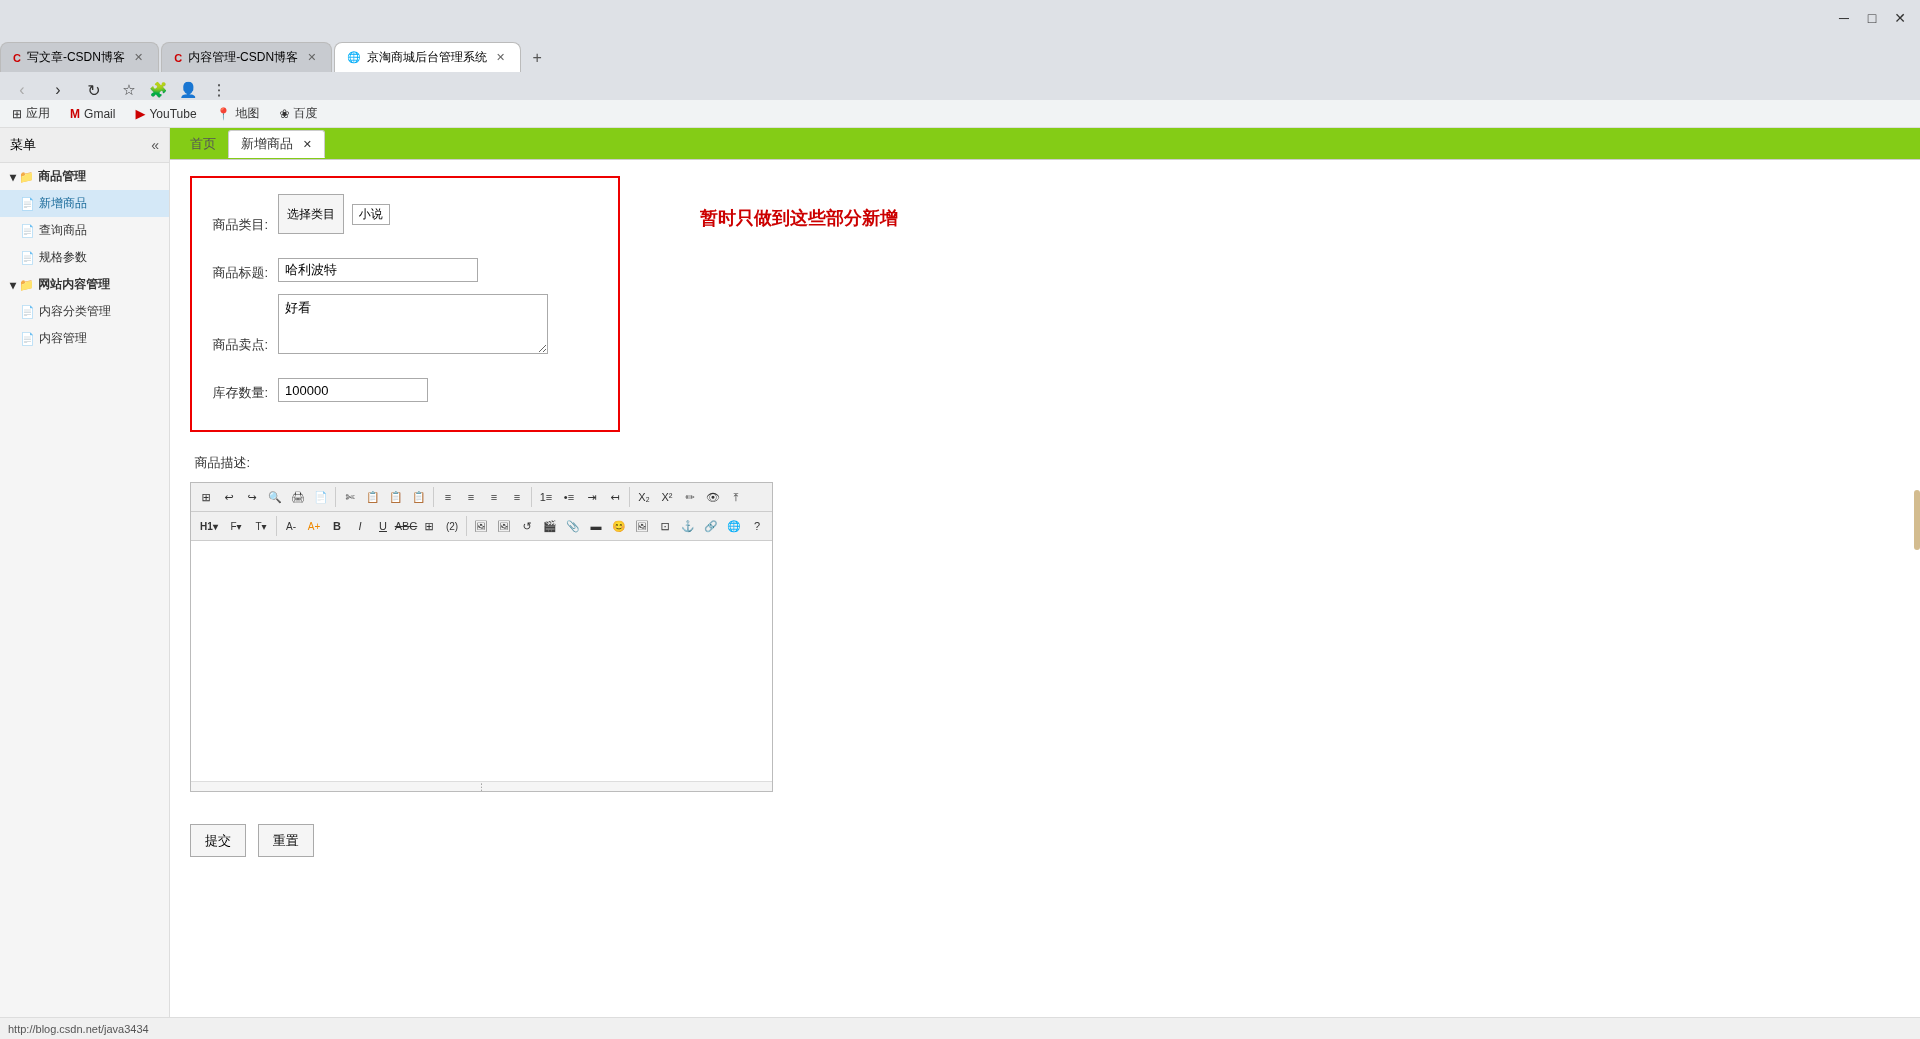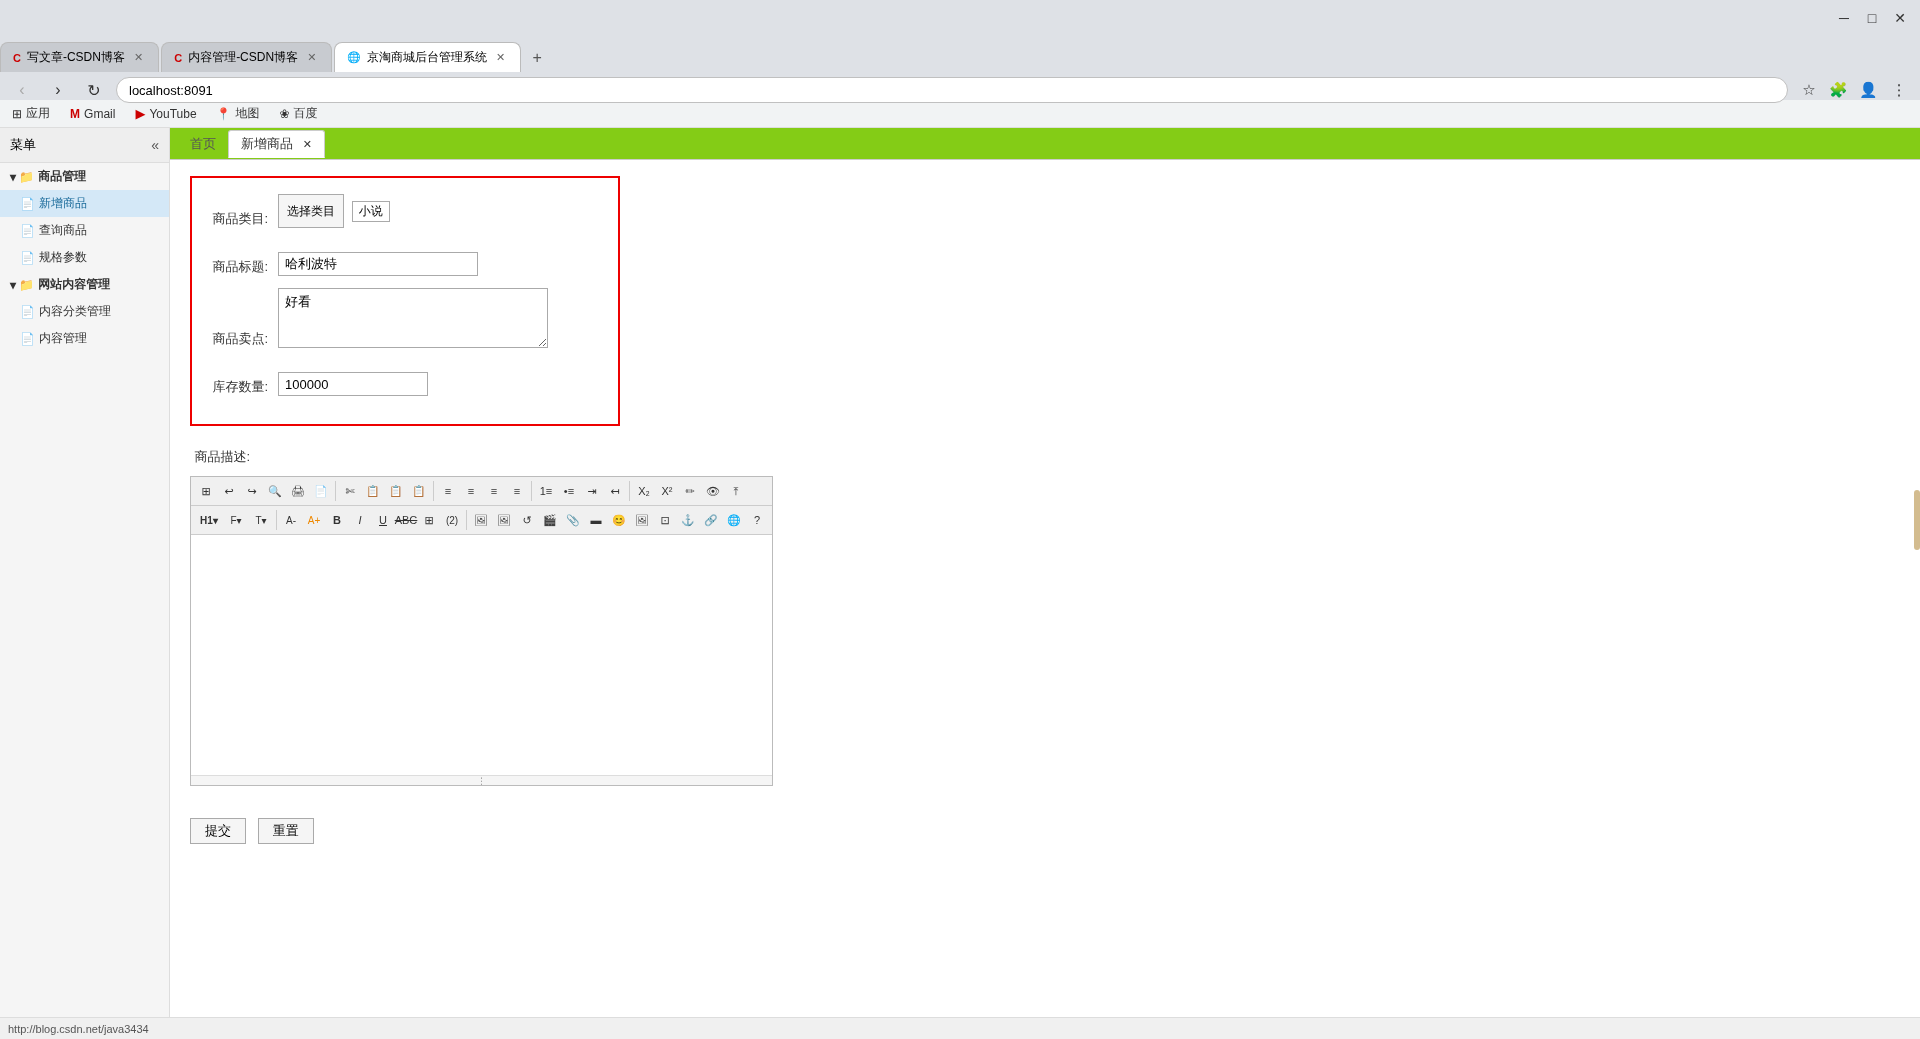--- a/index.html
+++ b/index.html
@@ -50,39 +50,39 @@
     .page-tab.active { background: #fff; border: 1px solid #ccc; border-bottom: 1px solid #fff; margin-bottom: -1px; color: #333; }
     .page-tab-close { font-size: 11px; margin-left: 6px; cursor: pointer; }
 
     
     .form-area { padding: 16px 20px; }
     .form-box { border: 2px solid #e00; padding: 16px; display: inline-block; min-width: 430px; }
     .form-row { display: flex; align-items: flex-end; margin-bottom: 12px; }
     .form-label { width: 70px; text-align: right; padding-right: 10px; padding-top: 4px; font-size: 13px; color: #333; white-space: nowrap; flex-shrink: 0; }
     .form-control { font-size: 13px; }
     .form-input { border: 1px solid #aaa; height: 24px; padding: 2px 6px; font-size: 13px; outline: none; background: #fff; margin-top: 12px; }
-    .select-btn { height: 34px; padding: 0 8px; border: 1px solid #aaa; background: #f5f5f5; cursor: pointer; font-size: 12px; }
+    .select-btn { height: 40px; padding: 0 8px; border: 1px solid #aaa; background: #f5f5f5; cursor: pointer; font-size: 12px; }
     .category-tag { display: inline-block; background: #fff; border: 1px solid #aaa; padding: 1px 6px; margin-left: 4px; font-size: 12px; cursor: pointer; }
     textarea.form-textarea { border: 1px solid #aaa; width: 270px; height: 60px; padding: 4px 6px; font-size: 13px; resize: vertical; outline: none; }
     .upload-btn { height: 24px; padding: 0 10px; border: 1px solid #aaa; background: #f5f5f5; cursor: pointer; font-size: 12px; }
 
     
     .notice-text { color: #cc0000; font-size: 18px; font-weight: bold; padding: 30px 40px; display: inline-block; }
 
     
     .editor-section { padding: 0 20px 16px 20px; }
     .editor-wrapper { border: 1px solid #bbb; }
     .editor-toolbar { background: #f0f0f0; border-bottom: 1px solid #ccc; padding: 3px 4px; display: flex; flex-wrap: wrap; gap: 1px; }
     .tb-btn { width: 22px; height: 22px; border: 1px solid transparent; background: transparent; cursor: pointer; display: flex; align-items: center; justify-content: center; font-size: 11px; color: #333; border-radius: 2px; }
     .tb-sep { width: 1px; background: #ccc; height: 20px; margin: 1px 2px; }
     .editor-content { min-height: 240px; background: #fff; padding: 8px; outline: none; }
 
     
     .submit-area { padding: 10px 20px 20px; }
-    .submit-btn { height: 26px; padding: 0 14px; border: 1px solid #aaa; background: #f5f5f5; cursor: pointer; font-size: 13px; margin-right: 8px; }
+    .submit-btn { height: 33px; padding: 0 14px; border: 1px solid #aaa; background: #f5f5f5; cursor: pointer; font-size: 13px; margin-right: 8px; }
 
     
     .right-scrollbar-hint { position: fixed; right: 0; top: 50%; width: 6px; height: 60px; background: #c0a060; border-radius: 3px; transform: translateY(-50%); opacity: 0.7; }
 
     
     .info-bar { position: fixed; bottom: 0; width: 100%; height: 22px; background: #f0f0f0; border-top: 1px solid #ddd; display: flex; align-items: center; padding: 0 8px; font-size: 11px; color: #555; }
 
     .favicon-csdn { color: #c00; font-weight: bold; font-size: 11px; }
     .favicon-shop { color: #555; font-size: 11px; }
   </style>
@@ -116,21 +116,20 @@
       <span>京淘商城后台管理系统</span>
       <span class="tab-close">✕</span>
     </div>
     <div class="tab-add">+</div>
   </div>
 
   <div class="address-bar">
     <button class="nav-btn disabled">‹</button>
     <button class="nav-btn">›</button>
     <button class="nav-btn">↻</button>
-    <input class="address-input" type="text" value="localhost:8091" style="">
     <div class="toolbar-icons">
       <button class="toolbar-icon-btn">☆</button>
       <button class="toolbar-icon-btn">🧩</button>
       <button class="toolbar-icon-btn">👤</button>
       <button class="toolbar-icon-btn">⋮</button>
     </div>
   </div>
 </div>
 
 <div class="bookmarks-bar">
@@ -229,20 +228,23 @@
         </div>
 
 
         <div class="form-row">
           <span class="form-label">库存数量:</span>
           <input class="form-input" type="text" style="width: 150px;" value="100000">
         </div>
 
       </div>
 
+      <div>
+        <span class="notice-text">暂时只做到这些部分新增</span>
+      </div>
     </div>
 
 
     <div class="editor-section">
       <div style="display:flex; align-items:flex-start; gap:10px; margin-bottom:6px;flex-direction:column;">
         <span style="width:70px; text-align:right; padding-right:10px; font-size:13px; color:#333; flex-shrink:0; padding-top:6px;">商品描述:</span>
         <div class="editor-wrapper" style="flex:1;">
 
           <div class="editor-toolbar">
             <button class="tb-btn">⊞</button>

